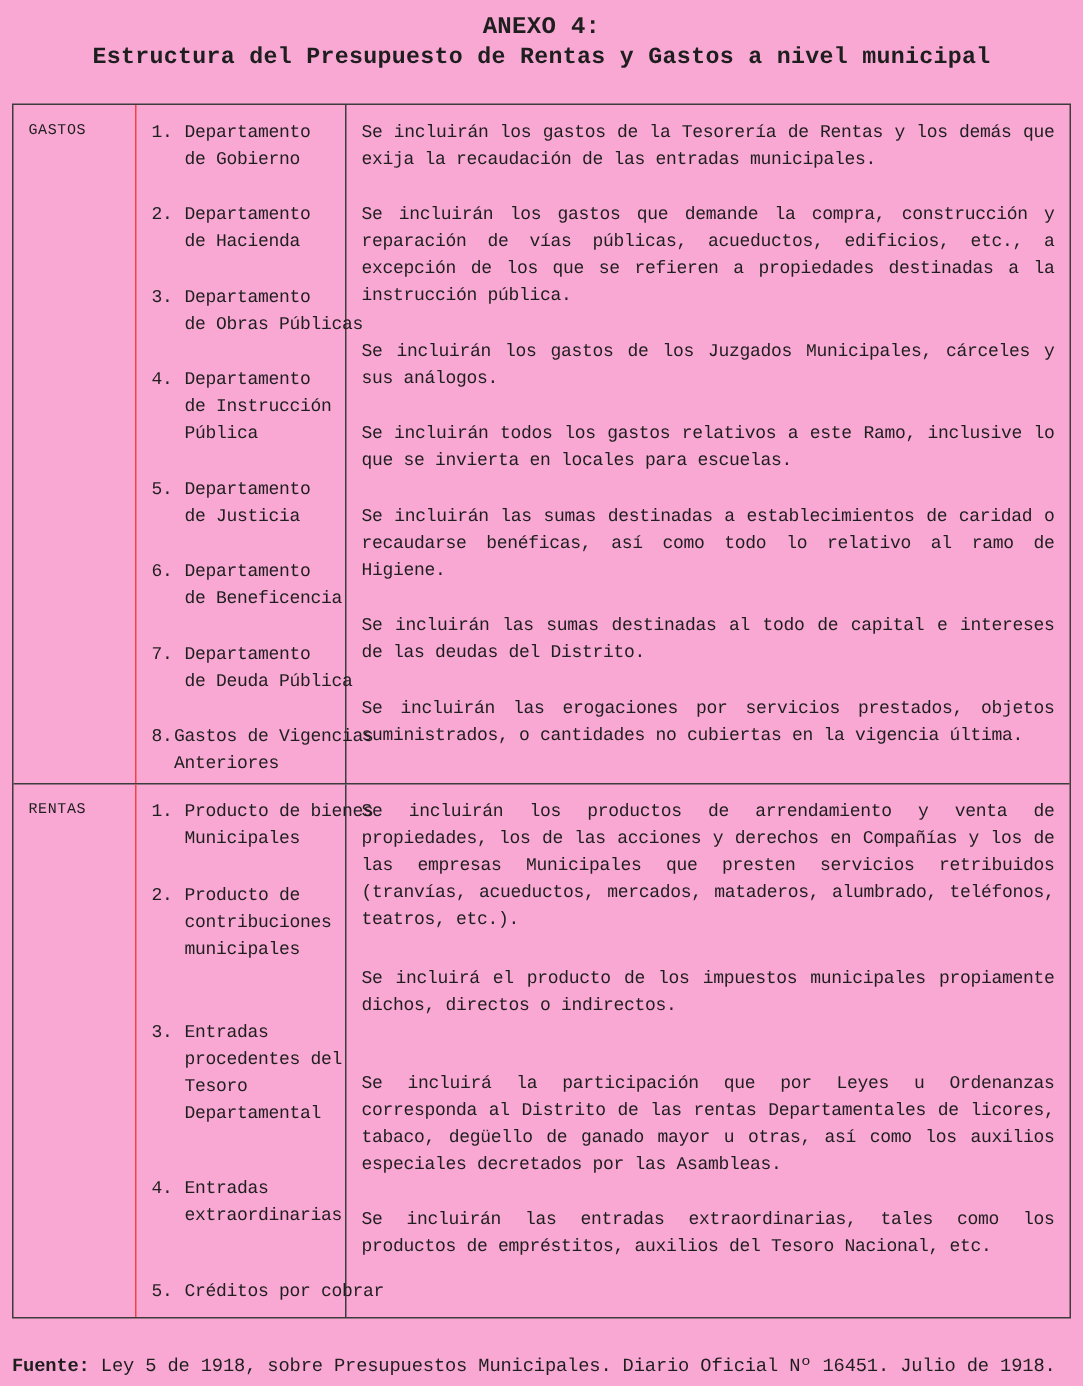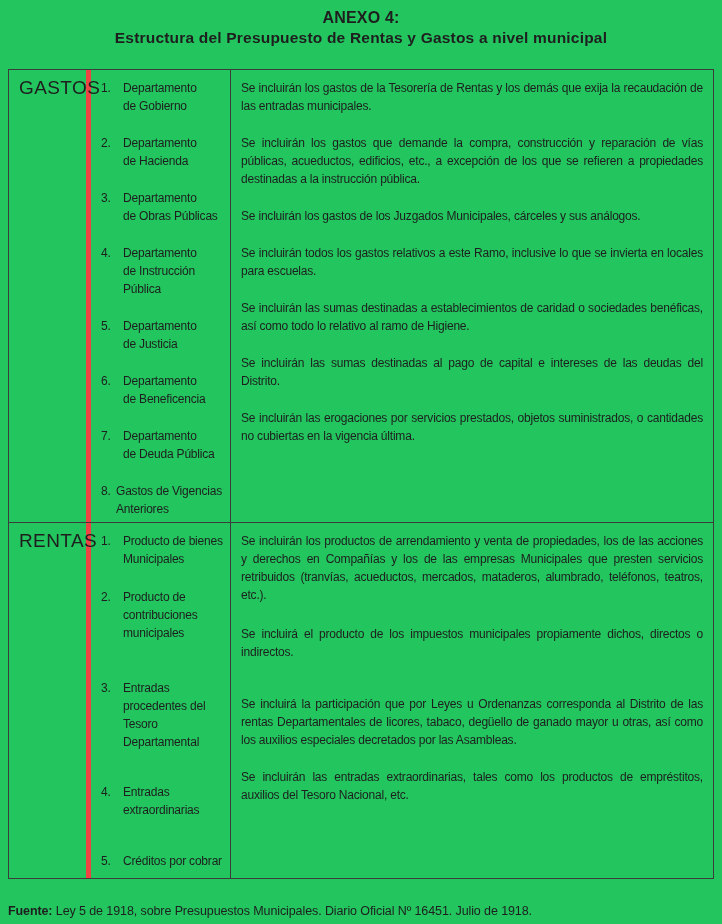--- a/index.html
+++ b/index.html
@@ -4,23 +4,23 @@
 <style>
   html, body {
     margin: 0;
     padding: 0;
     background: #ffffff;
   }
   .page {
     position: relative;
     width: 722px;
     height: 924px;
-    background: #22c55e;
+    background: #f9a8d4;
     color: #1e1e1e;
-    font-family: Liberation Sans, sans-serif;
+    font-family: Liberation Mono, monospace;
     overflow: hidden;
   }
   .title-block {
     padding-top: 8px;
     text-align: center;
     line-height: 20px;
   }
   .title {
     font-size: 16px;
     font-weight: bold;
@@ -40,25 +40,24 @@
     grid-template-columns: 82px 140px 1fr;
   }
   .section-top {
     border-bottom: 1px solid #3c3c3c;
   }
   .cell {
     padding: 9px 10px 4px 10px;
     box-sizing: border-box;
   }
   .col-label {
-    border-right: 5px solid #ef4444;
-    font-size: 19px;
+    border-right: 1px solid #ef4444;
+    font-size: 10px;
     letter-spacing: 0.4px;
     line-height: 18px;
-    text-align: center;
   }
   .col-items {
     border-right: 1px solid #3c3c3c;
     font-size: 12px;
     line-height: 18px;
     letter-spacing: -0.2px;
   }
   .col-desc {
     font-size: 12px;
     line-height: 18px;
@@ -167,22 +166,22 @@
           <span class="itxt">Gastos de Vigencias
 Anteriores</span>
         </div>
       </div>
 
       <div class="cell col-desc s1-descs">
         <p class="para">Se incluirán los gastos de la Tesorería de Rentas y los demás que exija la recaudación de las entradas municipales.</p>
         <p class="para">Se incluirán los gastos que demande la compra, construcción y reparación de vías públicas, acueductos, edificios, etc., a excepción de los que se refieren a propiedades destinadas a la instrucción pública.</p>
         <p class="para">Se incluirán los gastos de los Juzgados Municipales, cárceles y sus análogos.</p>
         <p class="para">Se incluirán todos los gastos relativos a este Ramo, inclusive lo que se invierta en locales para escuelas.</p>
-        <p class="para">Se incluirán las sumas destinadas a establecimientos de caridad o sociedades benéficas, así como todo lo relativo al ramo de Higiene.</p>
-        <p class="para">Se incluirán las sumas destinadas al pago de capital e intereses de las deudas del Distrito.</p>
+        <p class="para">Se incluirán las sumas destinadas a establecimientos de caridad o recaudarse benéficas, así como todo lo relativo al ramo de Higiene.</p>
+        <p class="para">Se incluirán las sumas destinadas al todo de capital e intereses de las deudas del Distrito.</p>
         <p class="para">Se incluirán las erogaciones por servicios prestados, objetos suministrados, o cantidades no cubiertas en la vigencia última.</p>
       </div>
     </div>
 
     <div class="section s2">
       <div class="cell col-label">RENTAS</div>
 
       <div class="cell col-items s2-items">
         <div class="item">
           <span class="num">1.</span>

